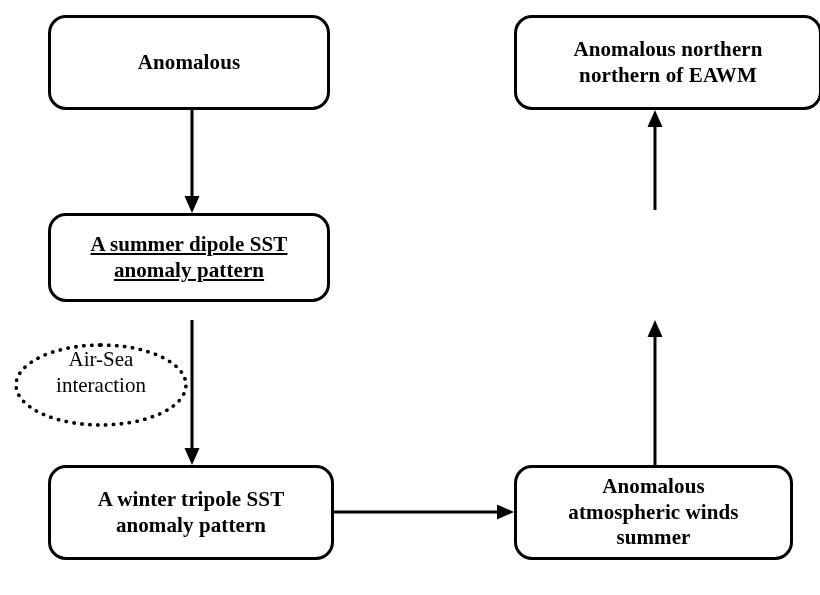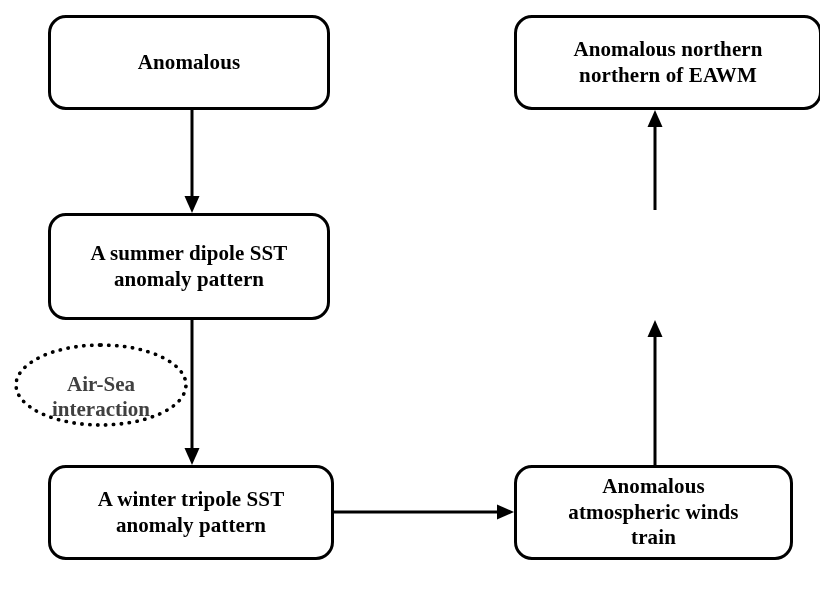--- a/index.html
+++ b/index.html
@@ -36,25 +36,25 @@
     display: block;
     width: 100%;
   }
   .ellipse-node {
     position: absolute;
     box-sizing: border-box;
     border: 4px dotted #000000;
     border-radius: 50%;
     background: transparent;
     display: flex;
-    align-items: flex-end;
+    align-items: flex-start;
     justify-content: center;
     text-align: center;
-    font-weight: bold;
-    color: #404040;
+    font-weight: normal;
+    color: #000000;
     font-size: 21px;
     line-height: 1.22;
   }
   #connectors {
     position: absolute;
     left: 0;
     top: 0;
     width: 820px;
     height: 595px;
     pointer-events: none;
@@ -101,21 +101,21 @@
       <polygon class="edge-head" points="655,110 647.5,127 662.5,127"></polygon>
     </g>
   </svg>
 
   <div class="node" style="left:48px; top:15px; width:282px; height:95px;">
     <span class="label">
       <span>Anomalous</span><br>
     </span>
   </div>
 
-  <div class="node" style="left:48px; top:213px; width:282px; height:107px;">
+  <div class="node" style="left:48px; top:213px; width:282px; height:89px;text-decoration:underline;">
     <span class="label">
       <span>A summer dipole SST</span><br>
       <span>anomaly pattern</span>
     </span>
   </div>
 
   <div class="ellipse-node" style="left:14px; top:343px; width:174px; height:84px;">
     <span class="label">
       <span>Air-Sea</span><br>
       <span>interaction</span>
@@ -126,21 +126,21 @@
     <span class="label">
       <span>A winter tripole SST</span><br>
       <span>anomaly pattern</span>
     </span>
   </div>
 
   <div class="node" style="left:514px; top:465px; width:279px; height:95px;">
     <span class="label">
       <span>Anomalous</span><br>
       <span>atmospheric winds</span><br>
-      <span>train</span>
+      <span>summer</span>
     </span>
   </div>
 
 
   <div class="node" style="left:514px; top:15px; width:308px; height:95px;">
     <span class="label">
       <span>Anomalous northern</span><br>
       <span>northern of EAWM</span>
     </span>
   </div>

